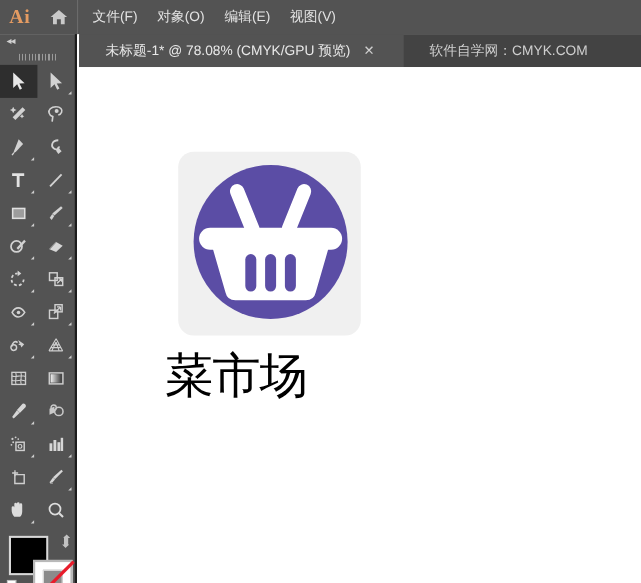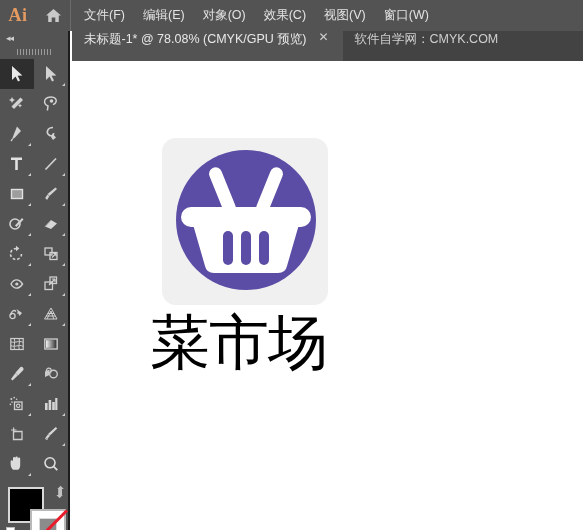--- a/index.html
+++ b/index.html
@@ -31,21 +31,21 @@
     color:#e3e3e3;font-size:12.5px;padding:0 9px;height:31px;
     display:flex;align-items:center;cursor:default;white-space:nowrap;
   }
 
   
   .tabbar{
     position:absolute;left:72px;top:31px;width:511px;height:30px;
     background:#434343;display:flex;align-items:stretch;
   }
   .tab{
-    display:flex;height:30px;padding:0 12px;
+    display:flex;align-items:center;height:30px;padding:0 24px;
     font-size:12.5px;color:#cfcfcf;cursor:pointer;white-space:nowrap;
   }
   .tab.active{background:#535353;color:#e8e8e8;}
   .tab-label{padding-right:10px;}
   .tab-close{
     font-size:12px;color:#cfcfcf;line-height:1;padding:0 2px;cursor:pointer;
   }
 
   
   .toolpanel{
@@ -111,45 +111,43 @@
   .canvas{
     position:absolute;left:72px;top:61px;width:511px;height:469px;background:#ffffff;
   }
   .artboard-logo{
     position:absolute;left:90px;top:77px;width:166px;height:167px;
     background:#F0F0F0;border-radius:14px;
   }
   .basket-svg{position:absolute;left:90px;top:77px;}
   .brand-text{
     position:absolute;left:78px;top:247px;width:200px;
-    font-size:60px;line-height:68px;color:#000000;
+    font-size:44px;line-height:68px;color:#000000;
     font-family:"DejaVu Sans","Liberation Sans",sans-serif;
     letter-spacing:-1px;white-space:nowrap;
   }
 </style>
 </head>
 <body>
 
 <div id="app">
 
   <div class="menubar">
     <div class="ai-logo">Ai</div>
     <div class="home-btn">
       <svg width="17" height="15" viewBox="0 0 17 15" aria-hidden="true">
         <path d="M8.5 1 L16 7.5 L13.8 7.5 L13.8 14 L10.3 14 L10.3 9.6 L6.7 9.6 L6.7 14 L3.2 14 L3.2 7.5 L1 7.5 Z" fill="#c9c9c9"></path>
       </svg>
     </div>
     <div class="menu-sep"></div>
     <div class="menu-items" id="menu-items">
         <div class="menu-item">文件(F)</div>
+        <div class="menu-item">对象(O)</div>
         <div class="menu-item">编辑(E)</div>
-        <div class="menu-item">对象(O)</div>
-        <div class="menu-item">效果(C)</div>
         <div class="menu-item">视图(V)</div>
-        <div class="menu-item">窗口(W)</div>
       </div>
   </div>
 
   <div class="tabbar" id="tabbar">
       <div class="tab active">
         <span class="tab-label">未标题-1* @ 78.08% (CMYK/GPU 预览)</span>
         <span class="tab-close">✕</span>
       </div>
       <div class="tab">
         <span class="tab-label">软件自学网：CMYK.COM</span>

